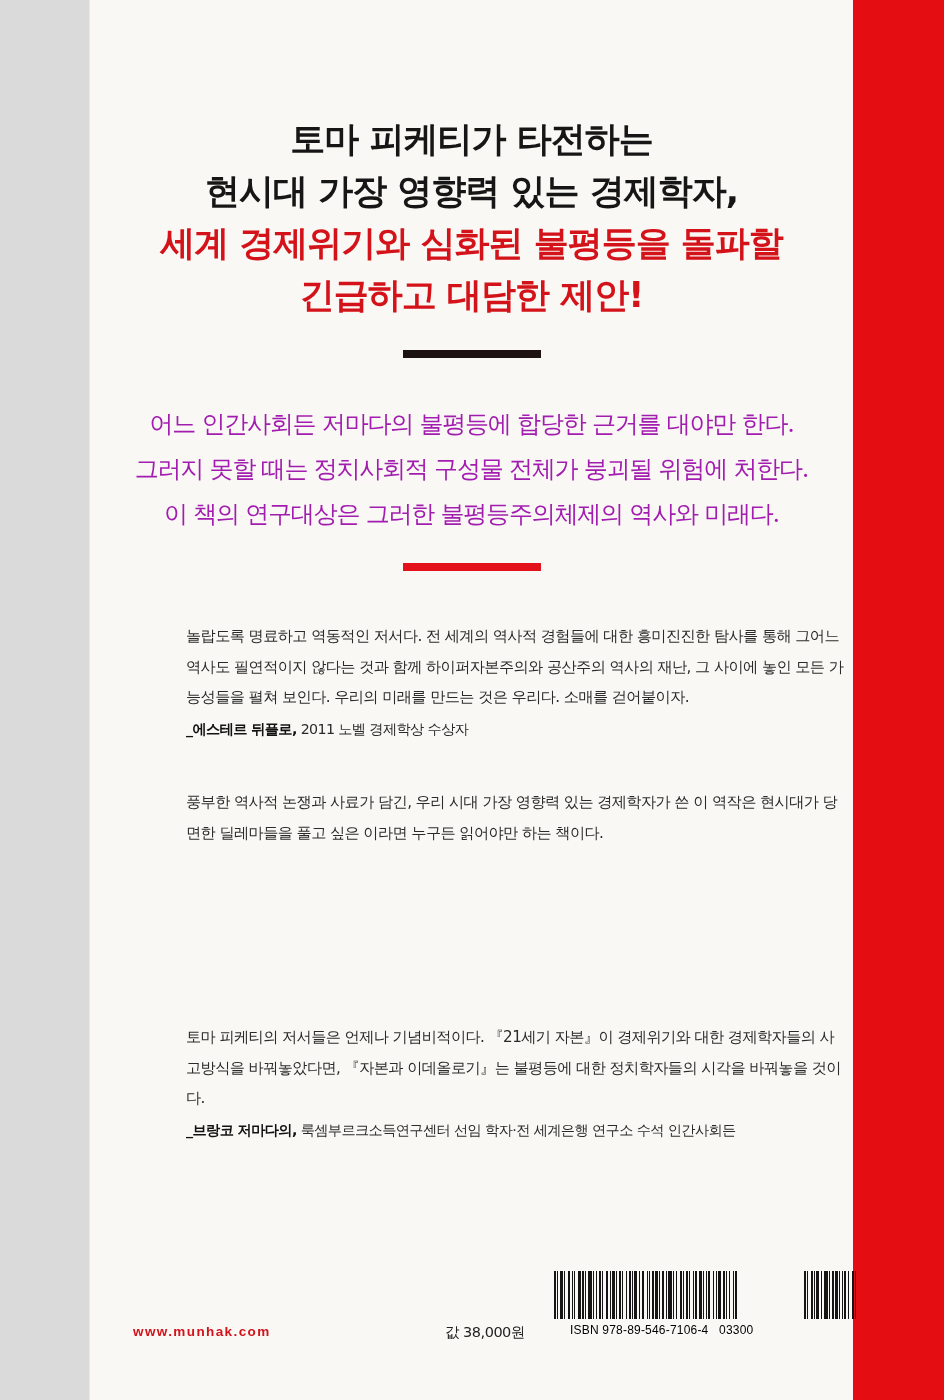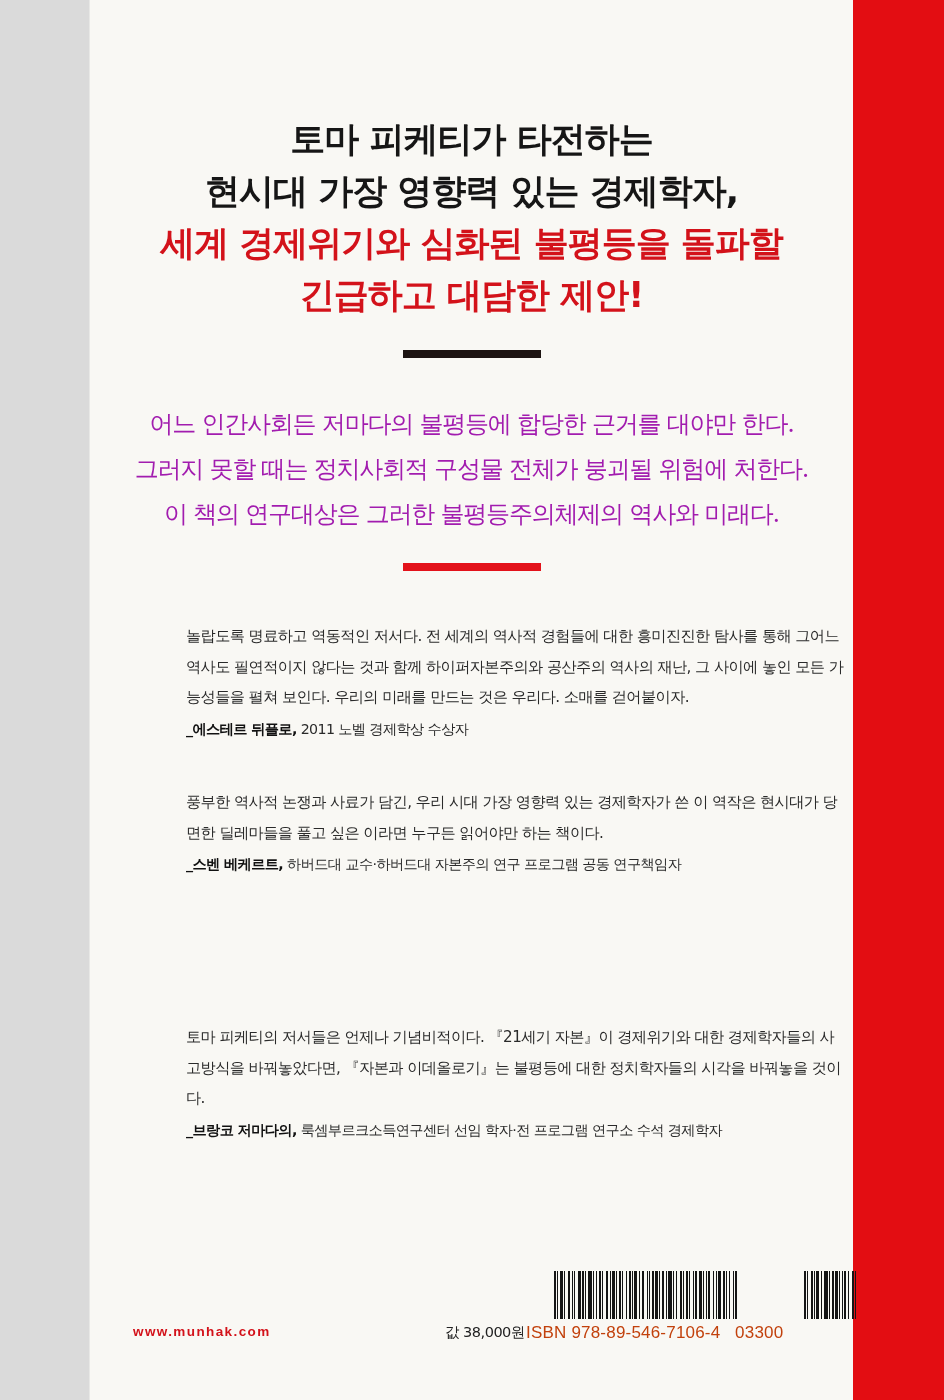--- a/index.html
+++ b/index.html
@@ -30,21 +30,21 @@
     .b2 { top: 787px; }
     .b3 { top: 1022px; }
 
     .site { position: absolute; left: 43px; top: 1324px; color: #d3121a; font-weight: bold; font-size: 13.5px; letter-spacing: 1.4px; font-family: "Liberation Sans", sans-serif; }
     .price { position: absolute; left: 355px; top: 1323px; color: #222; font-size: 14.5px; letter-spacing: -0.5px; }
 
     .barcode { position: absolute; left: 464px; top: 1271px; width: 240px; height: 48px; }
     .barcode-addon { position: absolute; left: 714px; top: 1271px; width: 76px; height: 48px; }
     .bars { display: flex; height: 100%; align-items: stretch; }
     .bars span { display: block; background: #151515; }
-    .isbn { position: absolute; left: 436px; top: 1323px; color: #c2410c; font-size: 17px; letter-spacing: 0.2px; font-family: "Liberation Sans", sans-serif; white-space: pre; }
+    .isbn { position: absolute; left: 480px; top: 1323px; color: #000000; font-size: 12px; letter-spacing: 0.2px; font-family: "Liberation Sans", sans-serif; white-space: pre; }
   </style>
 </head>
 <body>
 
 <div class="gray-strip"></div>
 <div class="red-strip"></div>
 
 <div class="cover">
 
   <div class="headline">
@@ -64,26 +64,25 @@
 
   <div class="rule red"></div>
 
   <div class="blurb b1">
     <p>놀랍도록 명료하고 역동적인 저서다. 전 세계의 역사적 경험들에 대한 흥미진진한 탐사를 통해 그어느 역사도 필연적이지 않다는 것과 함께 하이퍼자본주의와 공산주의 역사의 재난, 그 사이에 놓인 모든 가능성들을 펼쳐 보인다. 우리의 미래를 만드는 것은 우리다. 소매를 걷어붙이자.</p>
     <div class="attr"><b>_에스테르 뒤플로,</b><span> 2011 노벨 경제학상 수상자</span></div>
   </div>
 
   <div class="blurb b2">
     <p>풍부한 역사적 논쟁과 사료가 담긴, 우리 시대 가장 영향력 있는 경제학자가 쓴 이 역작은 현시대가 당면한 딜레마들을 풀고 싶은 이라면 누구든 읽어야만 하는 책이다.</p>
-    <div class="attr"><b>_스벤 베케르트,</b><span> 하버드대 교수·하버드대 자본주의 연구 프로그램 공동 연구책임자</span></div>
   </div>
 
   <div class="blurb b3">
     <p>토마 피케티의 저서들은 언제나 기념비적이다. 『21세기 자본』이 경제위기와 대한 경제학자들의 사고방식을 바꿔놓았다면, 『자본과 이데올로기』는 불평등에 대한 정치학자들의 시각을 바꿔놓을 것이다.</p>
-    <div class="attr"><b>_브랑코 저마다의,</b><span> 룩셈부르크소득연구센터 선임 학자·전 프로그램 연구소 수석 경제학자</span></div>
+    <div class="attr"><b>_브랑코 저마다의,</b><span> 룩셈부르크소득연구센터 선임 학자·전 세계은행 연구소 수석 인간사회든</span></div>
   </div>
 
   <div class="site">www.munhak.com</div>
   <div class="price">값 38,000원</div>
 
   <div class="barcode">
     <div class="bars" id="bars-main">
         <span style="width: 2px;"></span>
         <span style="width: 1px; background: transparent;"></span>
         <span style="width: 1px;"></span>

